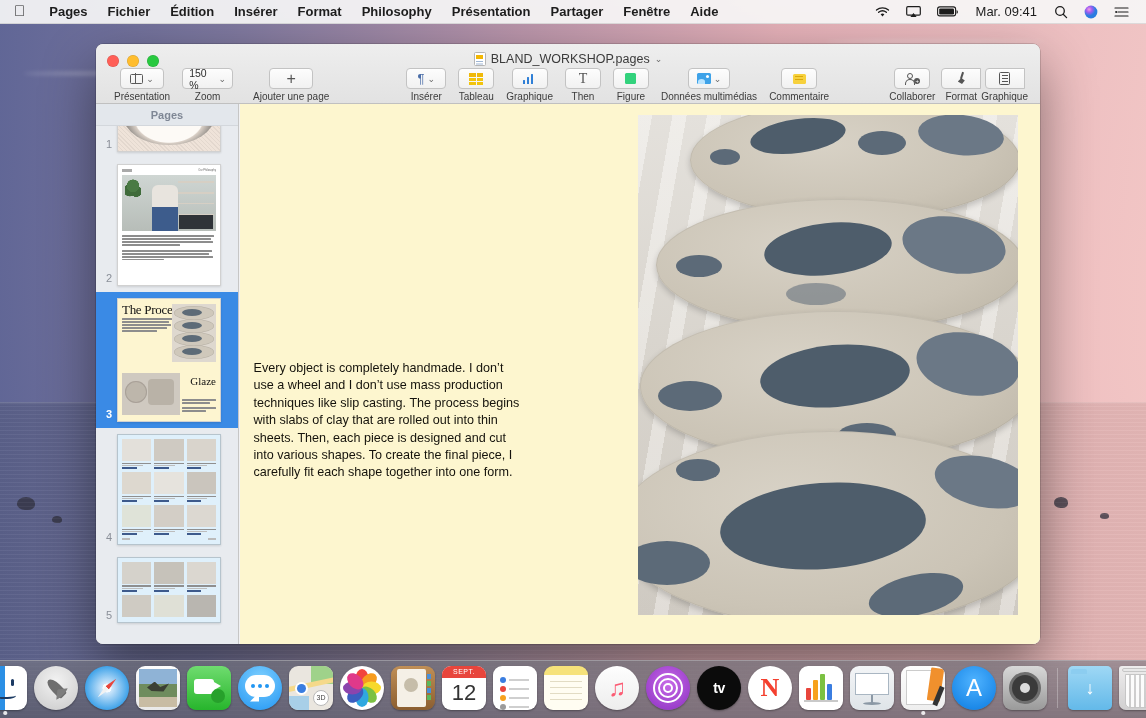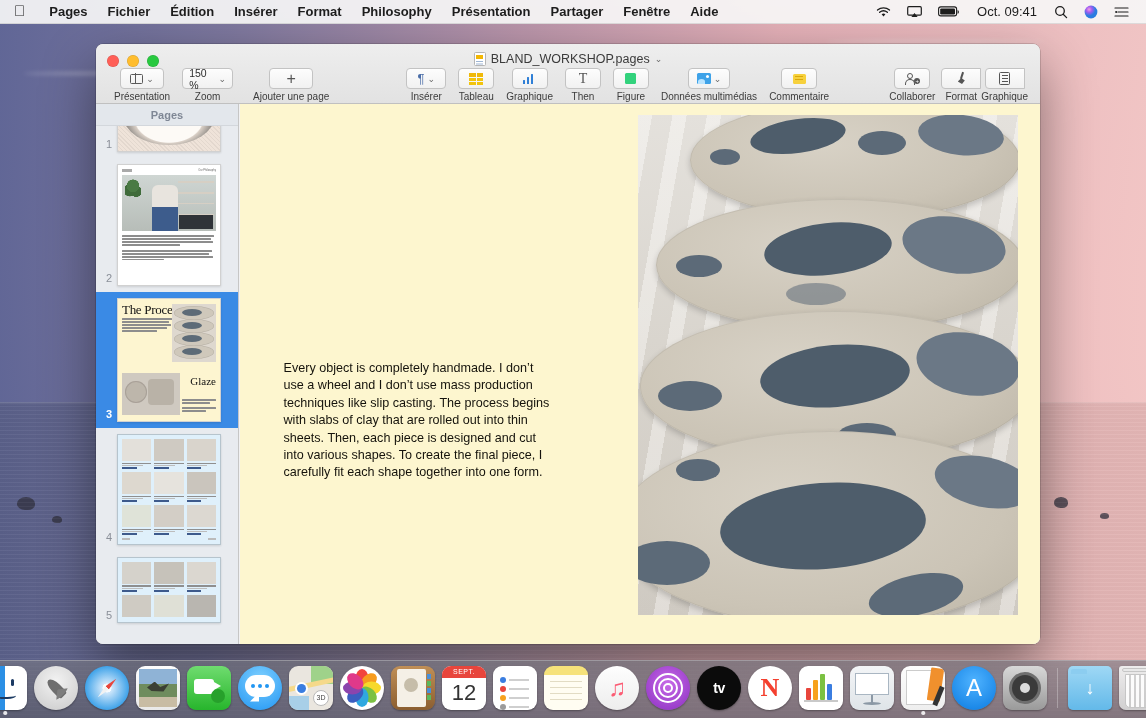--- a/index.html
+++ b/index.html
@@ -293,21 +293,21 @@
     box-shadow: 0 0 0 0.5px rgba(0,0,0,0.10);
   }
   #page-title {
     position:absolute; left:24px; top:10px;
     font-family:"Liberation Serif", serif;
     font-size:86px; line-height:0.92;
     color:#0b0b0b; letter-spacing:-2px;
     font-weight:400;
   }
   #page-body {
-    position:absolute; left:44px; top:256px; width:272px;
+    position:absolute; left:14px; top:256px; width:272px;
     font-size:12.6px; line-height:17.4px; color:#15130c;
   }
   
   #page-photo {
     position:absolute; right:22px; top:11px; width:380px; height:500px;
     background: linear-gradient(to bottom, #e9e6e1 0%, #dedad3 45%, #d4cfc7 100%);
     overflow:hidden;
   }
   #page-photo .bg-streak { position:absolute; inset:0;
      background: repeating-linear-gradient(100deg, rgba(255,255,255,0.30) 0 14px, rgba(0,0,0,0.025) 14px 34px); }
@@ -491,21 +491,21 @@
         <path d="M7.5 7 L10.6 11 H4.4 Z" fill="#1d1d1d"></path>
       </svg>
     </div>
     <div class="mb-ic">
       <svg width="22" height="11" viewBox="0 0 22 11">
         <rect x="0.6" y="0.9" width="18" height="9" rx="2.2" stroke="#1d1d1d" stroke-width="1.1" fill="none"></rect>
         <rect x="2.2" y="2.4" width="14.8" height="6" rx="1.2" fill="#1d1d1d"></rect>
         <path d="M19.6 4 v3.8 a2 2 0 0 0 1.3-1.9 a2 2 0 0 0-1.3-1.9Z" fill="#1d1d1d"></path>
       </svg>
     </div>
-    <div id="clock">Oct. 09:41</div>
+    <div id="clock">Mar. 09:41</div>
     <div class="mb-ic">
       <svg width="14" height="14" viewBox="0 0 14 14">
         <circle cx="6" cy="6" r="4.3" stroke="#1d1d1d" stroke-width="1.3" fill="none"></circle>
         <line x1="9.2" y1="9.2" x2="12.6" y2="12.6" stroke="#1d1d1d" stroke-width="1.3" stroke-linecap="round"></line>
       </svg>
     </div>
     <div class="mb-ic">
       <svg width="14" height="14" viewBox="0 0 14 14">
         <defs>
             <radialGradient id="sg" cx="35%" cy="30%">

